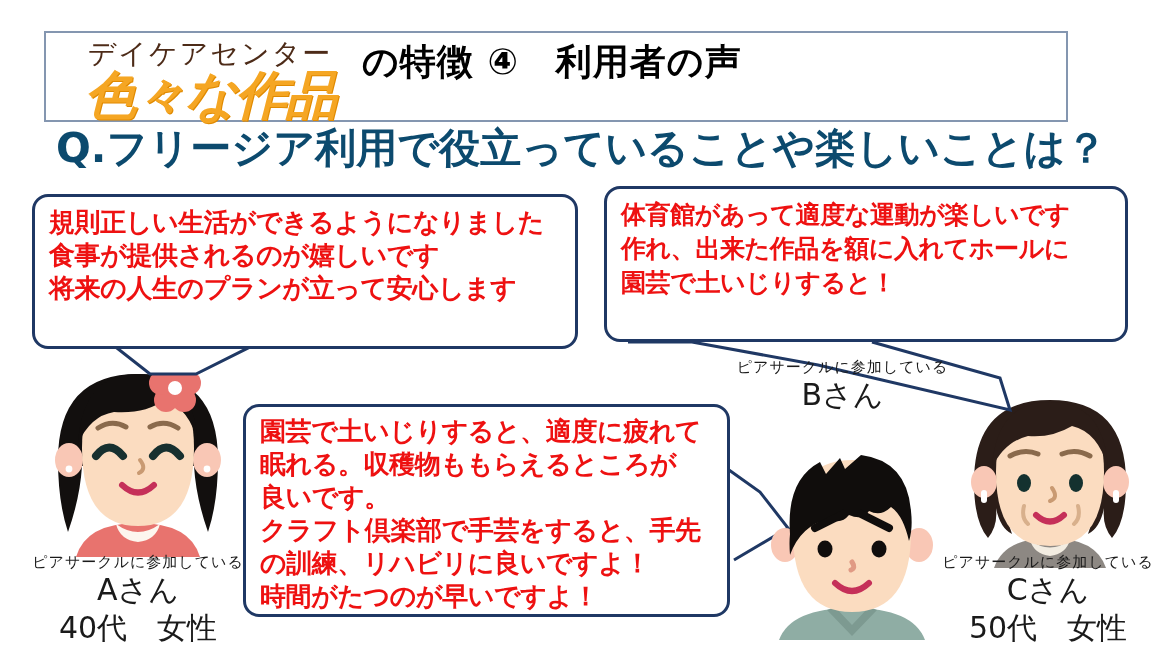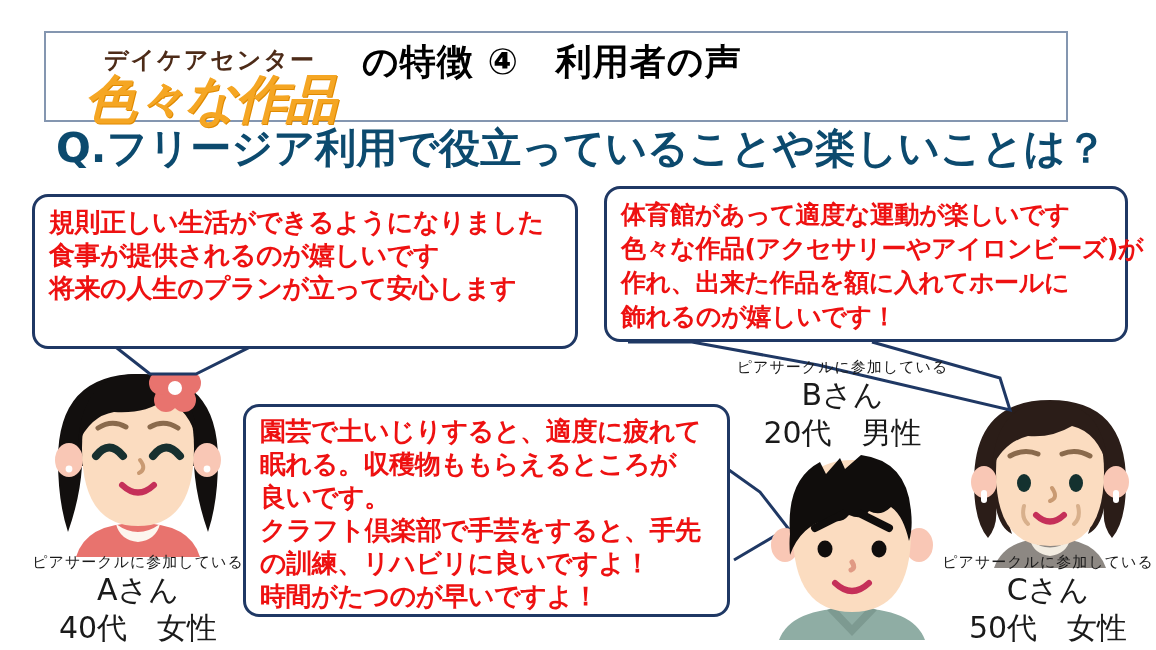--- a/index.html
+++ b/index.html
@@ -29,26 +29,26 @@
   }
   .logo {
     position: absolute;
     left: 60px;
     top: 32px;
     width: 300px;
     height: 90px;
     text-align: center;
   }
   .logo-sub {
-    font-size: 24px;
-    font-weight: bold;
+    font-size: 28px;
+    font-weight: normal;
     color: #4d2b18;
     letter-spacing: 2px;
     line-height: 1;
-    margin-top: 16px;
+    margin-top: 8px;
     font-family: "DejaVu Sans", "Liberation Sans", sans-serif;
   }
   .logo-main {
     font-size: 52px;
     font-weight: bold;
     color: #f5a623;
     letter-spacing: -2px;
     line-height: 1.05;
     font-style: italic;
     text-shadow: 1px 1px 0 #e08a00;
@@ -192,23 +192,22 @@
   </svg>
 
   <div class="bubble bubble-a">
     <p>規則正しい生活ができるようになりました</p>
     <p>食事が提供されるのが嬉しいです</p>
     <p>将来の人生のプランが立って安心します</p>
   </div>
 
   <div class="bubble bubble-b">
     <p>体育館があって適度な運動が楽しいです</p>
-    <p>色々な作品(アクセサリーやアイロンビーズ)が</p>
     <p>作れ、出来た作品を額に入れてホールに</p>
-    <p>飾れるのが嬉しいです！</p>
+    <p>園芸で土いじりすると！</p>
   </div>
 
   <div class="bubble bubble-c">
     <p>園芸で土いじりすると、適度に疲れて</p>
     <p>眠れる。収穫物ももらえるところが</p>
     <p>良いです。</p>
     <p>クラフト倶楽部で手芸をすると、手先</p>
     <p>の訓練、リハビリに良いですよ！</p>
     <p>時間がたつのが早いですよ！</p>
   </div>
@@ -311,21 +310,20 @@
 
   <div class="caption caption-a">
     <div class="pre">ピアサークルに参加している</div>
     <div class="name">Aさん</div>
     <div class="meta">40代　女性</div>
   </div>
 
   <div class="caption caption-b">
     <div class="pre">ピアサークルに参加している</div>
     <div class="name">Bさん</div>
-    <div class="meta">20代　男性</div>
   </div>
 
   <div class="caption caption-c">
     <div class="pre">ピアサークルに参加している</div>
     <div class="name">Cさん</div>
     <div class="meta">50代　女性</div>
   </div>
 
 </div>
 

